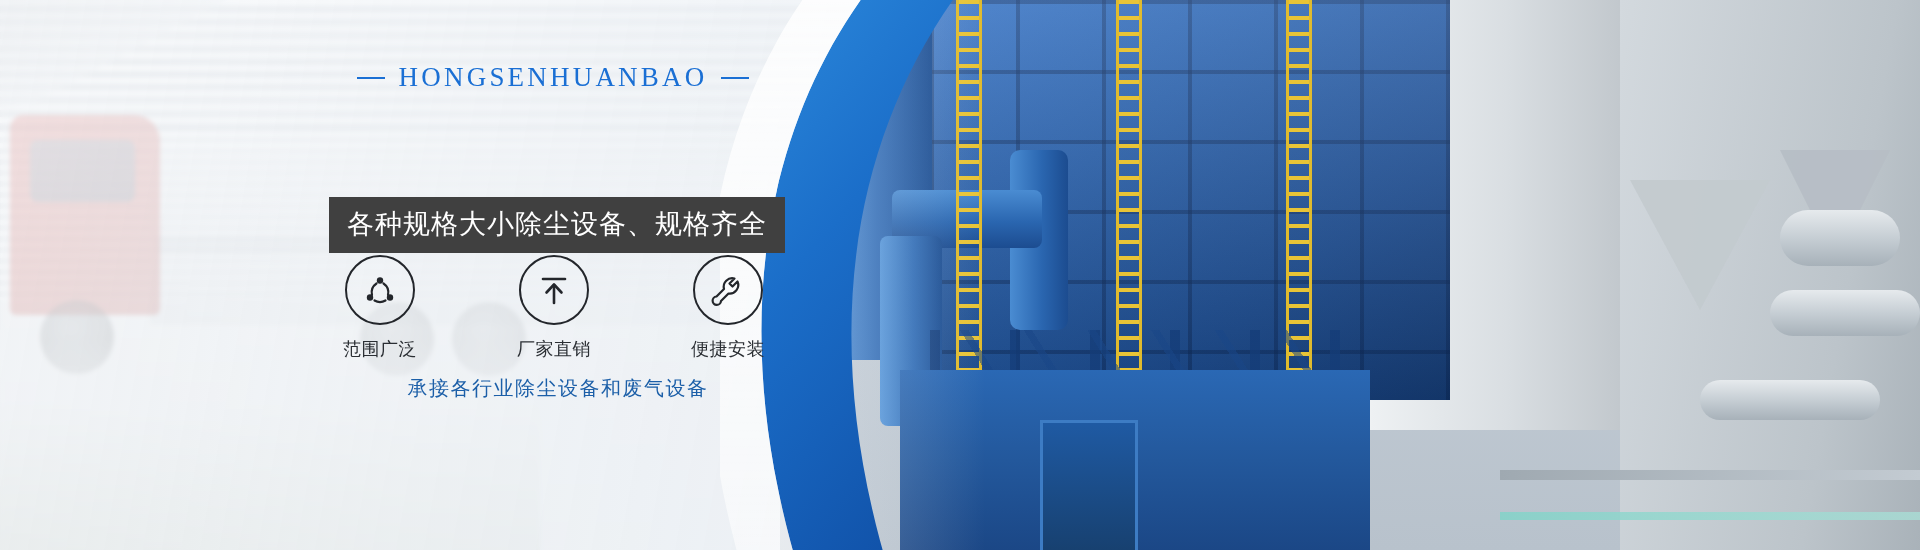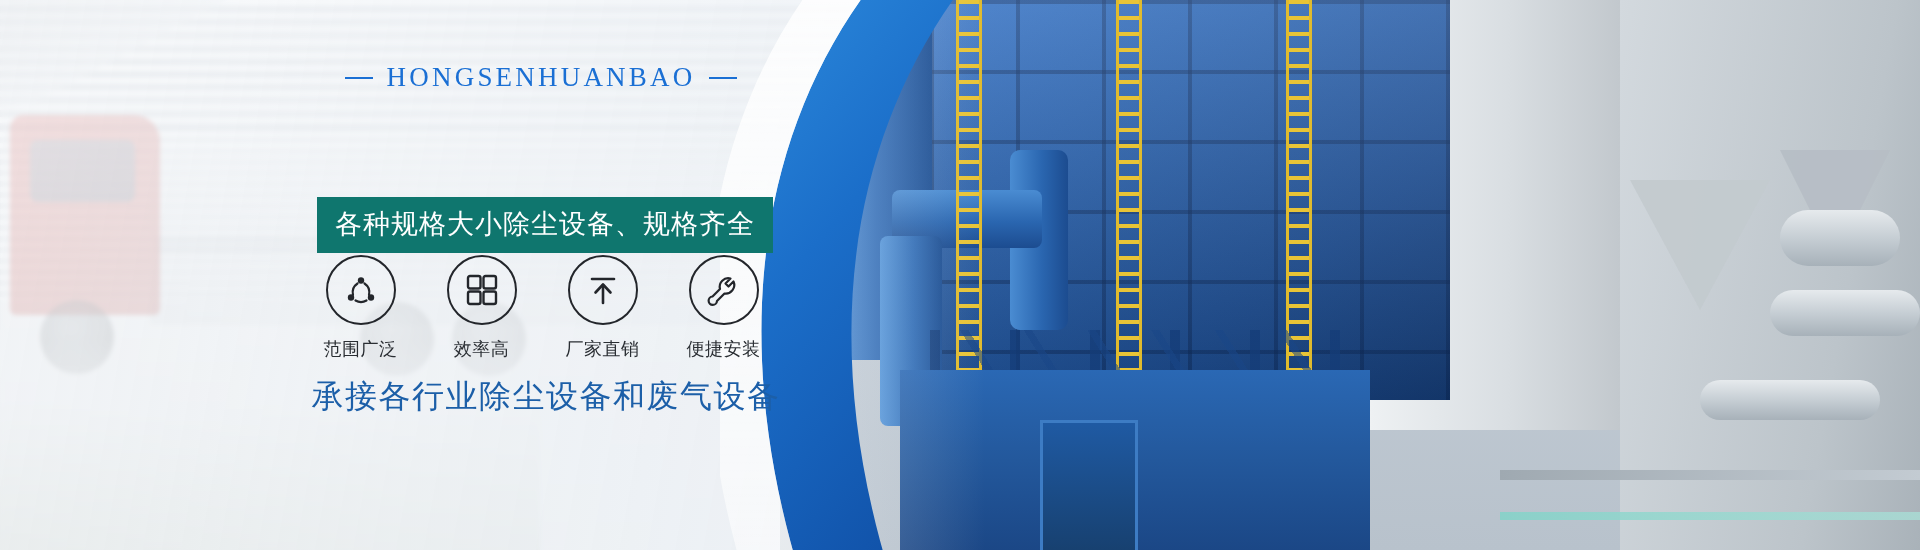--- a/index.html
+++ b/index.html
@@ -205,21 +205,21 @@
   }
 
   
   .swoosh{
     position:absolute;left:720px;top:-60px;width:460px;height:700px;
     pointer-events:none;
   }
 
   
   .content{
-    position:absolute;left:0;top:0;width:1100px;height:412px;
+    position:absolute;left:12px;top:0;width:1100px;height:412px;
   }
   .en-line{
     position:absolute;left:316px;top:62px;width:450px;
     display:flex;align-items:center;justify-content:center;gap:14px;
     color:#1a6fd4;font-family:"Liberation Serif","DejaVu Serif",serif;
     font-size:27px;letter-spacing:3.2px;white-space:nowrap;
   }
   .en-dash{display:inline-block;width:28px;height:2px;background:#1a6fd4;}
 
   .title{
@@ -229,21 +229,21 @@
     font-weight:bold;font-size:62px;line-height:1.05;
     letter-spacing:2px;
     background:linear-gradient(100deg,#3a2a26 0%,#4a3230 22%,#7d5a52 42%,#3b2b27 58%,#5a3f39 78%,#33231f 100%);
     -webkit-background-clip:text;background-clip:text;color:transparent;
     -webkit-text-fill-color:transparent;
     white-space:nowrap;
   }
 
   .orange-bar{
     position:absolute;left:317px;top:197px;
-    background:#0f766e;
+    background:#404040;
     padding:9px 18px 11px 18px;
     color:#fff;font-size:27px;letter-spacing:1px;
     font-family:"DejaVu Sans","Liberation Sans",sans-serif;
     white-space:nowrap;
   }
 
   .features{
     position:absolute;left:316px;top:255px;width:452px;
     display:flex;justify-content:space-between;gap:32px;
   }
@@ -255,21 +255,21 @@
     background:rgba(255,255,255,.10);
   }
   .feature-label{
     margin-top:12px;font-size:18px;color:#2a2e33;letter-spacing:.5px;
     font-family:"DejaVu Sans","Liberation Sans",sans-serif;
     white-space:nowrap;
   }
 
   .tagline{
     position:absolute;left:296px;top:375px;width:500px;text-align:center;
-    color:#1c5fa8;font-size:32px;letter-spacing:1.5px;font-weight:500;
+    color:#1c5fa8;font-size:20px;letter-spacing:1.5px;font-weight:500;
     font-family:"DejaVu Sans","Liberation Sans",sans-serif;
     white-space:nowrap;
   }
 </style>
 </head>
 <body>
 
 <div id="banner">
 
   <div class="bg-left">
@@ -359,31 +359,20 @@
             <path d="M22.5 12.5 A11 11 0 0 1 27 24" fill="none" stroke="#23262b" stroke-width="2.2" stroke-linecap="round"></path>
             <path d="M13.5 29.5 A11 11 0 0 0 24.5 29.5" fill="none" stroke="#23262b" stroke-width="2.2" stroke-linecap="round"></path>
             <circle cx="19" cy="9.5" r="3.2" fill="#23262b"></circle>
             <circle cx="9" cy="26.5" r="3.2" fill="#23262b"></circle>
             <circle cx="29" cy="26.5" r="3.2" fill="#23262b"></circle>
           </svg>
         </div>
         <div class="feature-label">范围广泛</div>
       </div>
 
-      <div class="feature">
-        <div class="circ">
-          <svg width="34" height="34" viewBox="0 0 34 34">
-            <rect x="3" y="3" width="12.5" height="12.5" rx="2" fill="none" stroke="#23262b" stroke-width="2.4"></rect>
-            <rect x="18.5" y="3" width="12.5" height="12.5" rx="2" fill="none" stroke="#23262b" stroke-width="2.4"></rect>
-            <rect x="3" y="18.5" width="12.5" height="12.5" rx="2" fill="none" stroke="#23262b" stroke-width="2.4"></rect>
-            <rect x="18.5" y="18.5" width="12.5" height="12.5" rx="2" fill="none" stroke="#23262b" stroke-width="2.4"></rect>
-          </svg>
-        </div>
-        <div class="feature-label">效率高</div>
-      </div>
 
       <div class="feature">
         <div class="circ">
           <svg width="34" height="34" viewBox="0 0 34 34">
             <line x1="6" y1="6" x2="28" y2="6" stroke="#23262b" stroke-width="2.6" stroke-linecap="round"></line>
             <line x1="17" y1="30" x2="17" y2="12" stroke="#23262b" stroke-width="2.6" stroke-linecap="round"></line>
             <polyline points="9.5,19.5 17,11.5 24.5,19.5" fill="none" stroke="#23262b" stroke-width="2.6" stroke-linejoin="round" stroke-linecap="round"></polyline>
           </svg>
         </div>
         <div class="feature-label">厂家直销</div>

